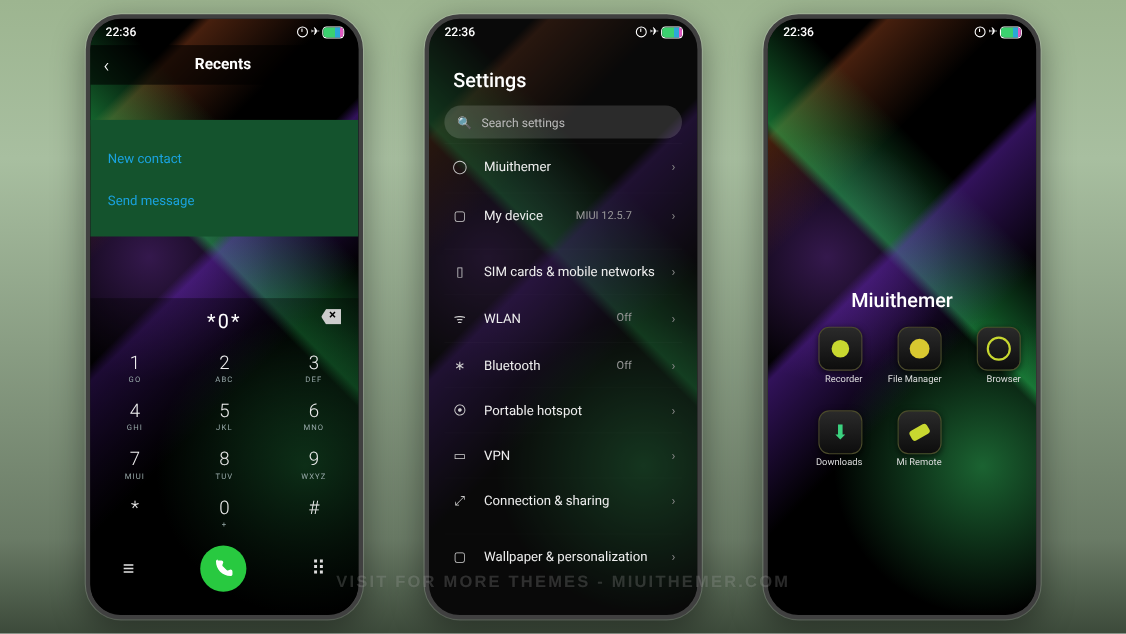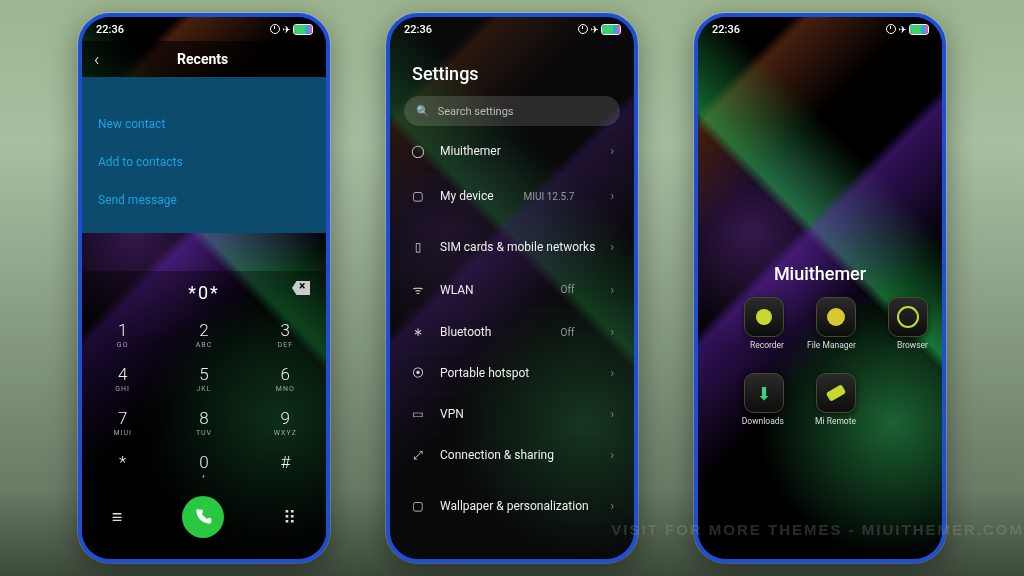--- a/index.html
+++ b/index.html
@@ -17,21 +17,21 @@
     position: relative;
     display: flex;
     justify-content: center;
     align-items: center;
     gap: 56px;
   }
   .phone {
     width: 252px;
     height: 550px;
     background: #111;
-    border: 4px solid #1d4ed8;
+    border: 4px solid #404040;
     border-radius: 32px;
     position: relative;
     overflow: hidden;
     box-shadow: 0 0 0 1px rgba(255,255,255,.18), 0 8px 30px rgba(0,0,0,.4);
   }
   .screen {
     position:absolute; inset:0;
     border-radius: 28px;
     overflow: hidden;
   }
@@ -63,22 +63,23 @@
   .p1-top {
     position:relative; z-index:4;
     height:36px; display:flex; align-items:center; color:#fff;
     padding:0 12px; gap:10px;
     background:rgba(0,0,0,.6);
   }
   .back-arrow { font-size:18px; font-weight:300; }
   .p1-title { flex:1; text-align:center; font-size:14px; font-weight:700; padding-right:18px;}
   .p1-menu {
     position:relative; z-index:4;
-    background:#0c4a6e; color:#1aa3e0;
-    padding:28px 16px 14px 16px;
+    background:#14532d; color:#1aa3e0;
+    padding:16px 16px 14px 16px;
+    margin-top:32px;
   }
   .p1-menu > div { padding:12px 0; font-size:12px; }
   .dialer-area {
     position:absolute; bottom:0; left:0; right:0; height:288px;
     z-index:3;
     background:linear-gradient(180deg, rgba(0,0,0,.35), rgba(0,0,0,.7));
   }
   .dial-display {
     height:42px; display:flex; align-items:center; justify-content:center;
     color:#fff; font-size:18px; letter-spacing:2px; position:relative;
@@ -146,21 +147,21 @@
   .app .ic.rec::before { content:""; width:16px; height:16px; border-radius:50%; background:#c8d830;}
   .app .ic.fm::before { content:""; width:18px; height:18px; border-radius:50%; background:#d8c830;}
   .app .ic.scr::before { content:""; width:20px; height:14px; border-radius:2px; background:#c8d830; box-shadow:inset -4px 0 0 #8aa018;}
   .app .ic.br::before { content:""; width:18px; height:18px; border-radius:50%; border:2px solid #c8d830;}
   .app .ic.dl { color:#3bd17f; }
   .app .ic.dl::before { content:"⬇"; }
   .app .ic.rem::before { content:""; width:18px; height:10px; border-radius:3px; background:#c8d830; transform:rotate(-30deg);}
   .app .lab { color:#ddd; font-size:8.5px; line-height:1.1; text-align:center; min-height:18px;}
 
   .watermark {
-    position:absolute; left:0; right:0; bottom:38px; text-align:right;
+    position:absolute; left:0; right:0; bottom:38px; text-align:center;
     font-family: "Arial Black", sans-serif; font-weight:900;
     letter-spacing:2px; font-size:15px;
     color:rgba(255,255,255,.16);
     text-shadow:0 0 1px rgba(0,0,0,.1);
     z-index:50; pointer-events:none;
   }
 </style>
 </head>
 <body>
 
@@ -176,21 +177,20 @@
           <span class="sb-plane">✈</span>
           <span class="sb-batt"></span>
         </span>
       </div>
       <div class="p1-top">
         <span class="back-arrow">‹</span>
         <span class="p1-title">Recents</span>
       </div>
       <div class="p1-menu">
         <div>New contact</div>
-        <div>Add to contacts</div>
         <div>Send message</div>
       </div>
 
       <div class="dialer-area">
         <div class="dial-display">
           <span>*0*</span>
           <span class="dial-del"><span class="del-icon"></span></span>
         </div>
         <div class="keypad" id="keypad">
             <div class="key">

